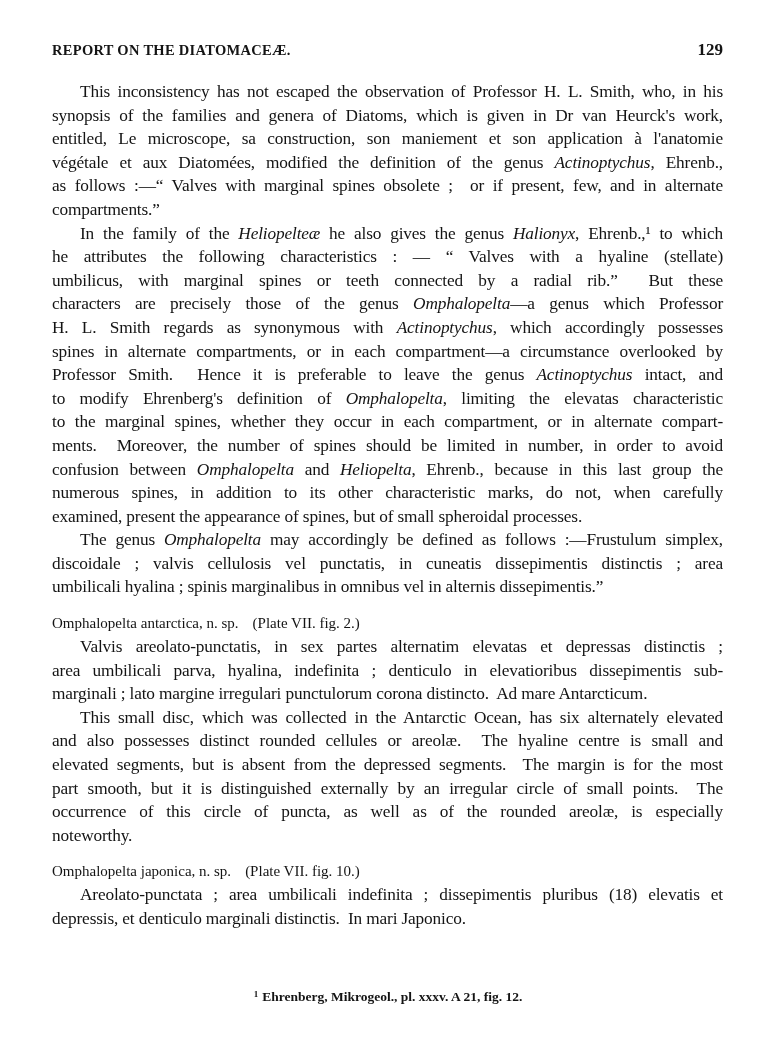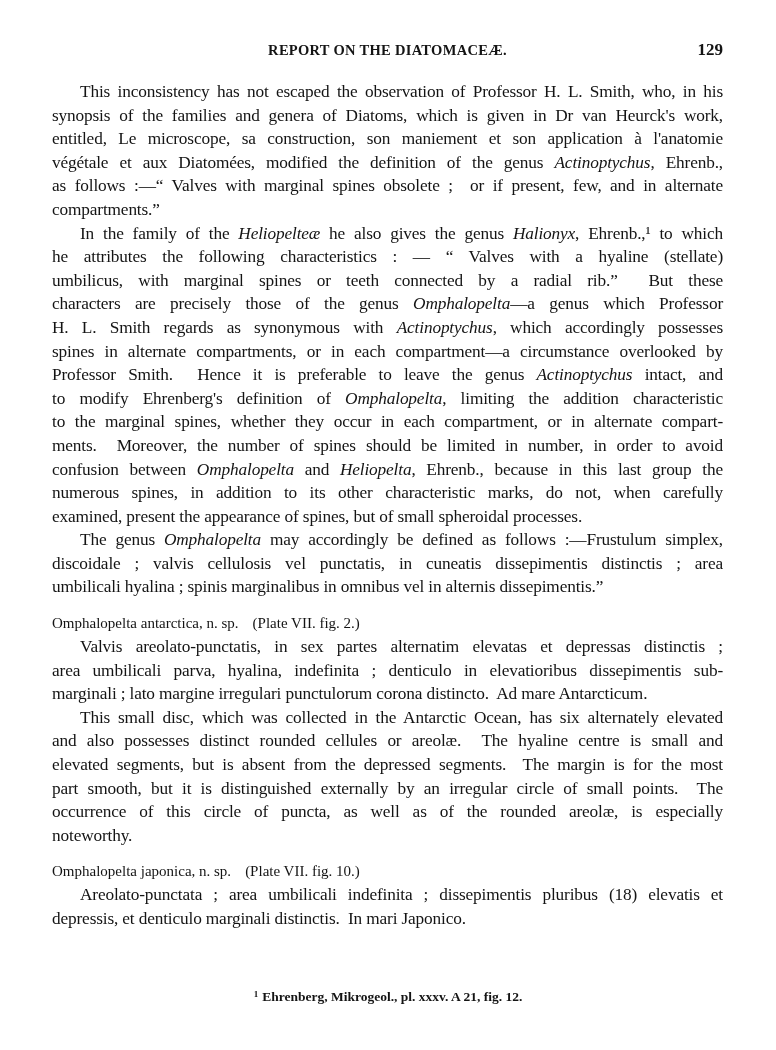--- a/index.html
+++ b/index.html
@@ -1,20 +1,20 @@
 <!DOCTYPE html>
 <html><head>
 <meta charset="utf-8">
 <style>
   html, body { margin: 0; padding: 0; background: #ffffff; }
   body { width: 776px; height: 1050px; position: relative; overflow: hidden;
          font-family: "Liberation Serif", "DejaVu Serif", serif; color: #141414; }
   .page { position: absolute; left: 0; top: 0; width: 776px; height: 1050px; }
   .running-head { position: absolute; top: 40px; left: 52px; width: 671px; height: 22px; }
-  .running-title { position: absolute; left: 0; right: 0; text-align: center; font-size: 14.5px;
+  .running-title { position: absolute; left: 0; right: 0; text-align: left; font-size: 14.5px;
                    letter-spacing: 0.3px; font-weight: bold; top: 2px; }
   .page-number { position: absolute; right: 0; top: 0; font-size: 17px; font-weight: bold; }
   .body { position: absolute; left: 52px; top: 80px; width: 671px; }
   .line { display: block; height: 23.6px; line-height: 23.6px; font-size: 17.3px; white-space: nowrap;
           text-align: justify; text-align-last: justify; font-weight: 500; letter-spacing: -0.15px; }
   .line.last { text-align-last: left; }
   .line.indent { padding-left: 28px; }
   .line span { white-space: pre; }
   .gap { display: block; height: 12px; }
   .heading { display: block; height: 24px; line-height: 24px; font-size: 15px; white-space: nowrap; }
@@ -44,21 +44,21 @@
         <span class="line last"><span>compartments.”</span></span>
       </div>
     <div>
         <span class="line indent"><span>In the family of the </span><i>Heliopelteæ</i><span> he also gives the genus </span><i>Halionyx</i><span>, Ehrenb.,¹ to which</span></span>
         <span class="line"><span>he attributes the following characteristics : — “ Valves with a hyaline (stellate)</span></span>
         <span class="line"><span>umbilicus, with marginal spines or teeth connected by a radial rib.”  But these</span></span>
         <span class="line"><span>characters are precisely those of the genus </span><i>Omphalopelta</i><span>—a genus which Professor</span></span>
         <span class="line"><span>H. L. Smith regards as synonymous with </span><i>Actinoptychus</i><span>, which accordingly possesses</span></span>
         <span class="line"><span>spines in alternate compartments, or in each compartment—a circumstance overlooked by</span></span>
         <span class="line"><span>Professor Smith.  Hence it is preferable to leave the genus </span><i>Actinoptychus</i><span> intact, and</span></span>
-        <span class="line"><span>to modify Ehrenberg's definition of </span><i>Omphalopelta</i><span>, limiting the addition characteristic</span></span>
+        <span class="line"><span>to modify Ehrenberg's definition of </span><i>Omphalopelta</i><span>, limiting the elevatas characteristic</span></span>
         <span class="line"><span>to the marginal spines, whether they occur in each compartment, or in alternate compart-</span></span>
         <span class="line"><span>ments.  Moreover, the number of spines should be limited in number, in order to avoid</span></span>
         <span class="line"><span>confusion between </span><i>Omphalopelta</i><span> and </span><i>Heliopelta</i><span>, Ehrenb., because in this last group the</span></span>
         <span class="line"><span>numerous spines, in addition to its other characteristic marks, do not, when carefully</span></span>
         <span class="line last"><span>examined, present the appearance of spines, but of small spheroidal processes.</span></span>
       </div>
     <div>
         <span class="line indent"><span>The genus </span><i>Omphalopelta</i><span> may accordingly be defined as follows :—Frustulum simplex,</span></span>
         <span class="line"><span>discoidale ; valvis cellulosis vel punctatis, in cuneatis dissepimentis distinctis ; area</span></span>
         <span class="line last"><span>umbilicali hyalina ; spinis marginalibus in omnibus vel in alternis dissepimentis.”</span></span>

